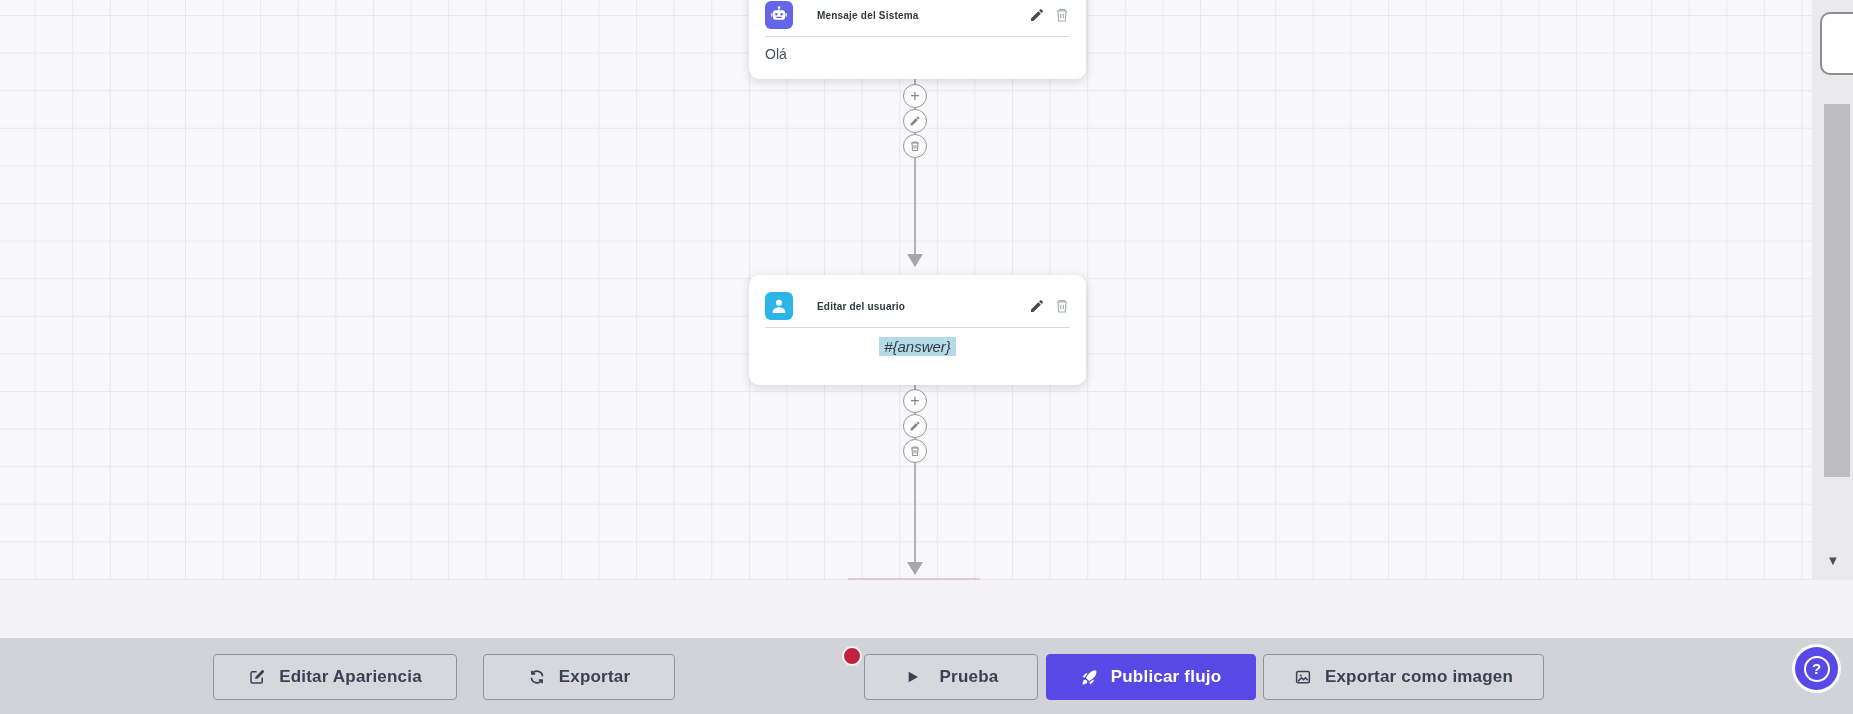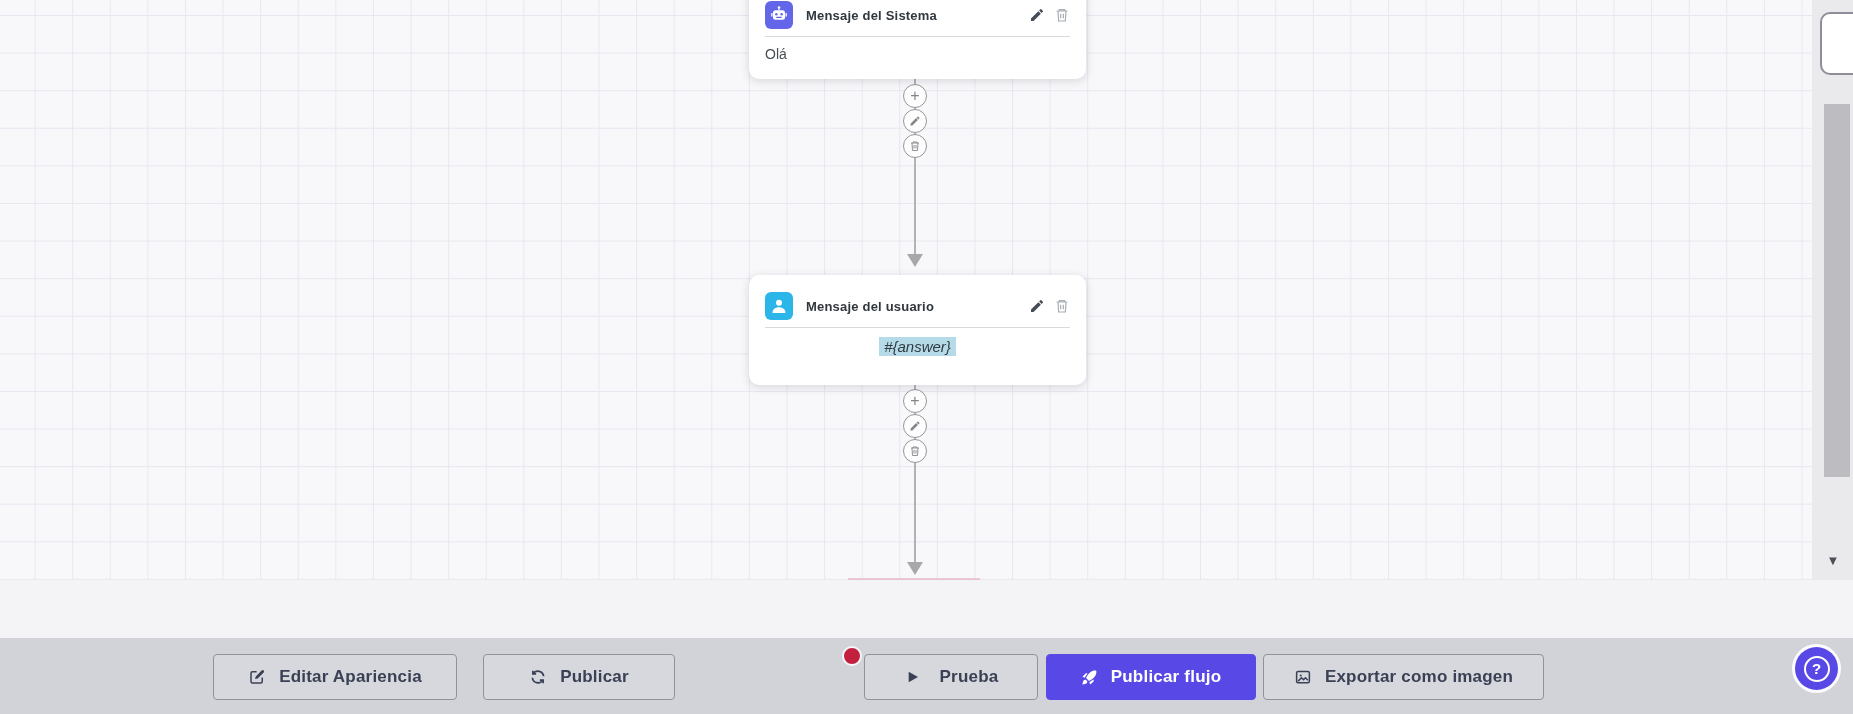--- a/index.html
+++ b/index.html
@@ -24,21 +24,21 @@
     box-shadow:0 2px 10px rgba(40,40,60,0.16);
   }
   .node-header { display:flex; align-items:center; height:30px; margin:16px 16px 0 16px; }
   .node-icon {
     width:28px; height:28px; border-radius:6px; flex:0 0 28px;
     display:flex; align-items:center; justify-content:center;
   }
   .node-icon.system { background:#6466e9; }
   .node-icon.user   { background:#2cb5e8; }
   .node-title {
-    flex:1; margin-left:13px; font-size:13px; font-weight:700; color:#31373d; letter-spacing:.2px;
+    flex:1; margin-left:24px; font-size:10px; font-weight:700; color:#31373d; letter-spacing:.2px;
   }
   .node-actions { display:flex; align-items:center; gap:9px; }
   .icon-btn { display:inline-flex; cursor:pointer; }
   .icon-btn.pencil { color:#454c57; }
   .icon-btn.trash  { color:#a7adb4; }
   .node-divider { border-top:1px solid #d9dadd; margin:6px 16px 0 16px; }
   .node-body { margin:9px 16px 14px 16px; font-size:14px; color:#484f56; }
   .node-body.center { text-align:center; }
   .var-chip {
     display:inline-block; font-style:italic; font-size:15px; color:#323a41;
@@ -188,21 +188,21 @@
     </div>
 
     <div class="node" style="left:749px; top:275px; height:110px;">
       <div class="node-header">
         <span class="node-icon user">
           <svg width="20" height="20" viewBox="0 0 24 24" fill="#ffffff">
             <circle cx="12" cy="8" r="3.6"></circle>
             <path d="M4.2 20.5c0-4.4 3.5-6.9 7.8-6.9s7.8 2.5 7.8 6.9z"></path>
           </svg>
         </span>
-        <span class="node-title">Mensaje del usuario</span>
+        <span class="node-title">Editar del usuario</span>
         <span class="node-actions">
           <span class="icon-btn pencil">
             <svg width="16" height="16" viewBox="0 0 24 24" fill="currentColor">
                 <path d="M3 17.25V21h3.75L17.81 9.94l-3.75-3.75L3 17.25zM20.71 7.04c.39-.39.39-1.02 0-1.41l-2.34-2.34a.996.996 0 0 0-1.41 0l-1.83 1.83 3.75 3.75 1.83-1.83z"></path>
               </svg>
           </span>
           <span class="icon-btn trash">
             <svg width="16" height="16" viewBox="0 0 24 24" fill="none" stroke="currentColor" stroke-width="1.8">
                 <path d="M4 6h16M8 6V4h8v2M6 6l1 15h10l1-15M10 10v7M14 10v7"></path>
               </svg>
@@ -238,21 +238,21 @@
 
   <button class="tb-btn" style="left:483px; width:192px;">
     <span style="display:inline-flex;">
       <svg width="18" height="18" viewBox="0 0 24 24" fill="none" stroke="currentColor" stroke-width="2.3">
         <path d="M19.5 11a7.6 7.6 0 0 0-14-3.2"></path>
         <path d="M4.5 13a7.6 7.6 0 0 0 14 3.2"></path>
         <path d="M5.2 3.6v4.3h4.3"></path>
         <path d="M18.8 20.4v-4.3h-4.3"></path>
       </svg>
     </span>
-    <span>Publicar</span>
+    <span>Exportar</span>
   </button>
 
 
   <button class="tb-btn" style="left:864px; width:174px;gap:20px;">
     <span style="display:inline-flex;">
       <svg width="16" height="16" viewBox="0 0 24 24" fill="currentColor">
           <path d="M7 4l14 8-14 8z"></path>
         </svg>
     </span>
     <span>Prueba</span>

